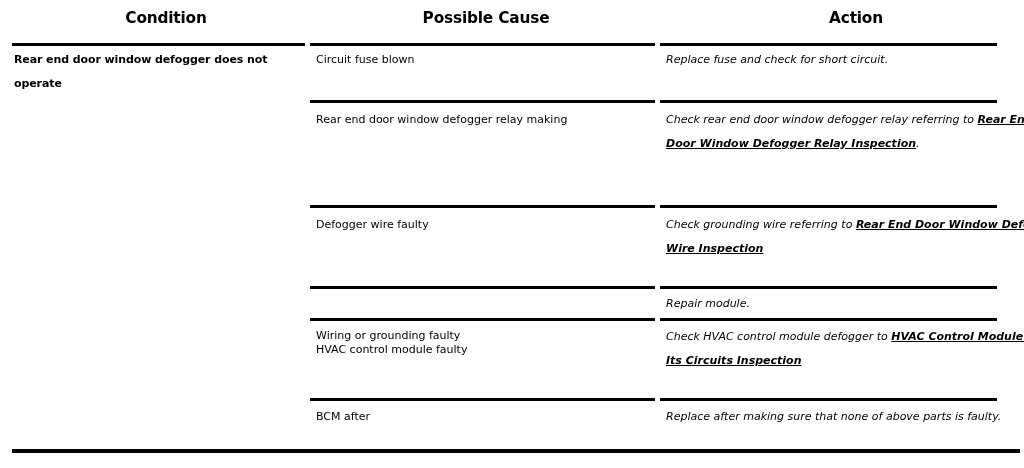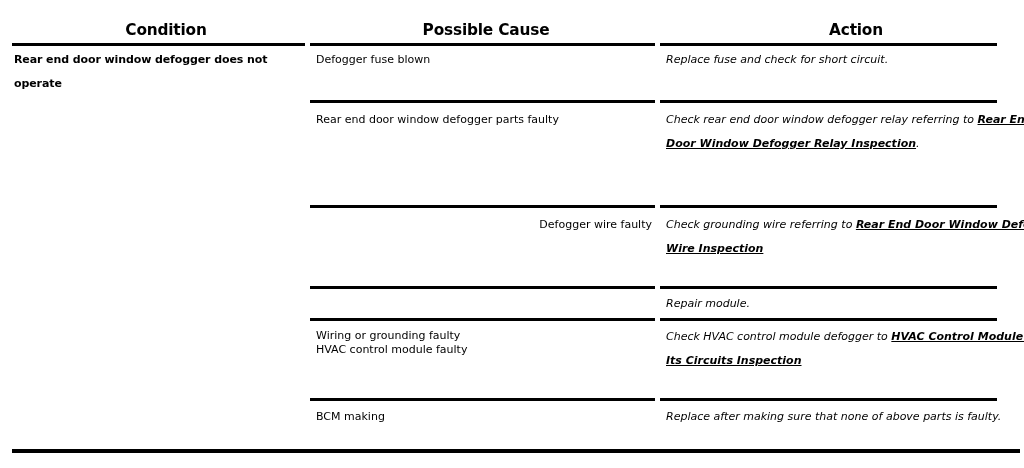--- a/index.html
+++ b/index.html
@@ -19,21 +19,21 @@
     position: relative;
     width: 1024px;
     height: 468px;
     overflow: hidden;
   }
 
   
   .thead {
     position: absolute;
     left: 0;
-    top: 12px;
+    top: 0;
     width: 1024px;
     height: 43px;
   }
   .th {
     position: absolute;
     top: 8px;
     font-weight: bold;
     font-size: 16.5px;
     letter-spacing: -0.2px;
     text-align: center;
@@ -111,31 +111,31 @@
     <div class="th th-action">Action</div>
   </div>
 
   <div class="rule hr-c1"></div>
   <div class="rule hr-c2"></div>
   <div class="rule hr-c3"></div>
 
   <div class="cell cell-condition">Rear end door window defogger does not operate</div>
 
   <div id="body-host">
-      <div class="cell cell-cause" style="top: 48px;">Defogger fuse blown</div>
+      <div class="cell cell-cause" style="top: 48px;">Circuit fuse blown</div>
       <div class="cell cell-action" style="top: 48px;"><span class="txt">Replace fuse and check for short circuit.</span></div>
-      <div class="cell cell-cause" style="top: 108px;">Rear end door window defogger parts faulty</div>
+      <div class="cell cell-cause" style="top: 108px;">Rear end door window defogger relay making</div>
       <div class="cell cell-action" style="top: 108px;"><span class="txt">Check rear end door window defogger relay referring to </span><span class="lnk">Rear End Door Window Defogger Relay Inspection</span><span class="txt">.</span></div>
-      <div class="cell cell-cause" style="top: 213px; text-align: right;">Defogger wire faulty</div>
+      <div class="cell cell-cause" style="top: 213px;">Defogger wire faulty</div>
       <div class="cell cell-action" style="top: 213px;"><span class="txt">Check grounding wire referring to </span><span class="lnk">Rear End Door Window Defogger Wire Inspection</span></div>
       <div class="cell cell-cause" style="top: 292px; margin-top: 32px;">Wiring or grounding faulty</div>
       <div class="cell cell-action" style="top: 292px;"><span class="txt">Repair module.</span></div>
       <div class="cell cell-cause" style="top: 338px;">HVAC control module faulty</div>
       <div class="cell cell-action" style="top: 325px;"><span class="txt">Check HVAC control module defogger to </span><span class="lnk">HVAC Control Module and Its Circuits Inspection</span></div>
-      <div class="cell cell-cause" style="top: 405px;">BCM making</div>
+      <div class="cell cell-cause" style="top: 405px;">BCM after</div>
       <div class="cell cell-action" style="top: 405px;"><span class="txt">Replace after making sure that none of above parts is faulty.</span></div>
       <div class="rule dv-c2" style="top: 100px;"></div>
       <div class="rule dv-c3" style="top: 100px;"></div>
       <div class="rule dv-c2" style="top: 205px;"></div>
       <div class="rule dv-c3" style="top: 205px;"></div>
       <div class="rule dv-c2" style="top: 286px;"></div>
       <div class="rule dv-c3" style="top: 286px;"></div>
       <div class="rule dv-c2" style="top: 318px;"></div>
       <div class="rule dv-c3" style="top: 318px;"></div>
       <div class="rule dv-c2" style="top: 398px;"></div>

